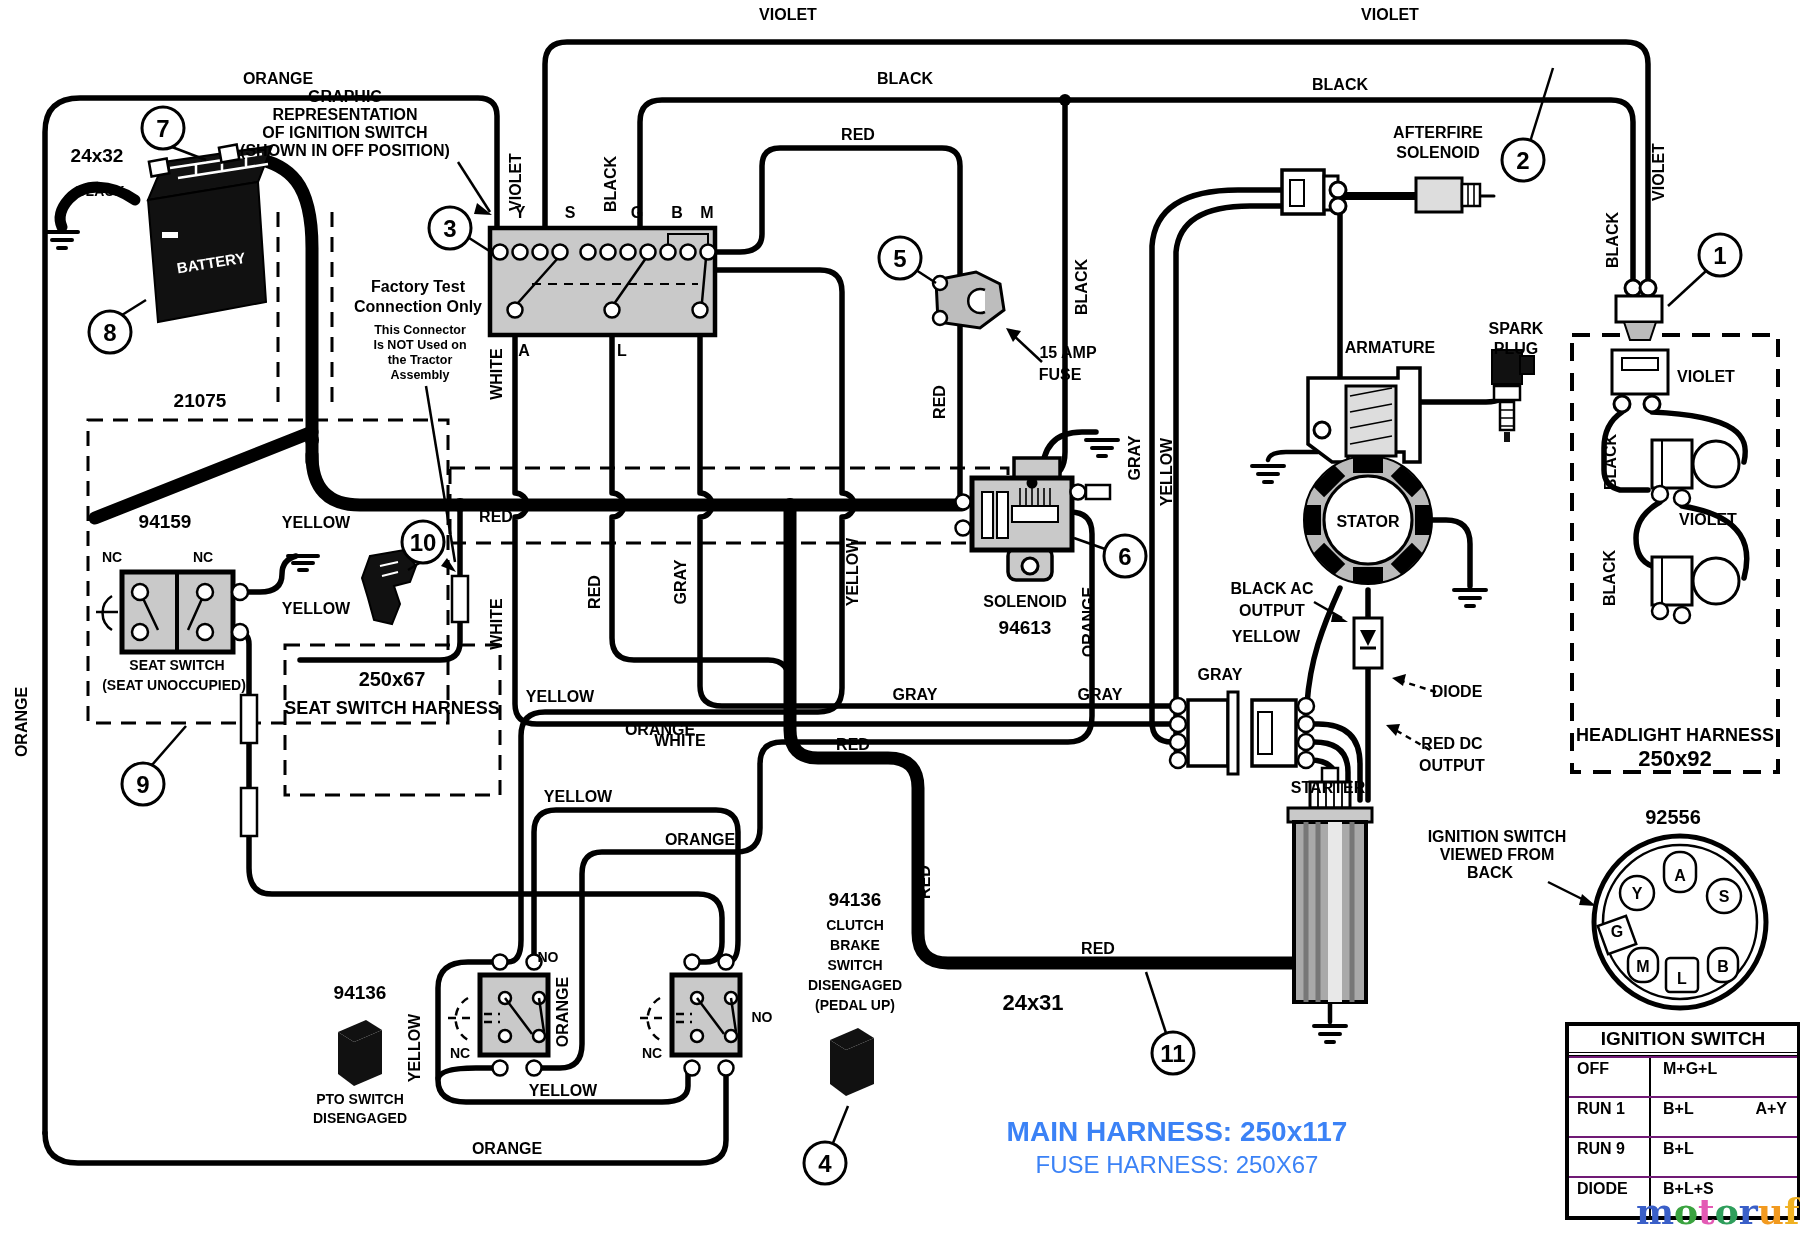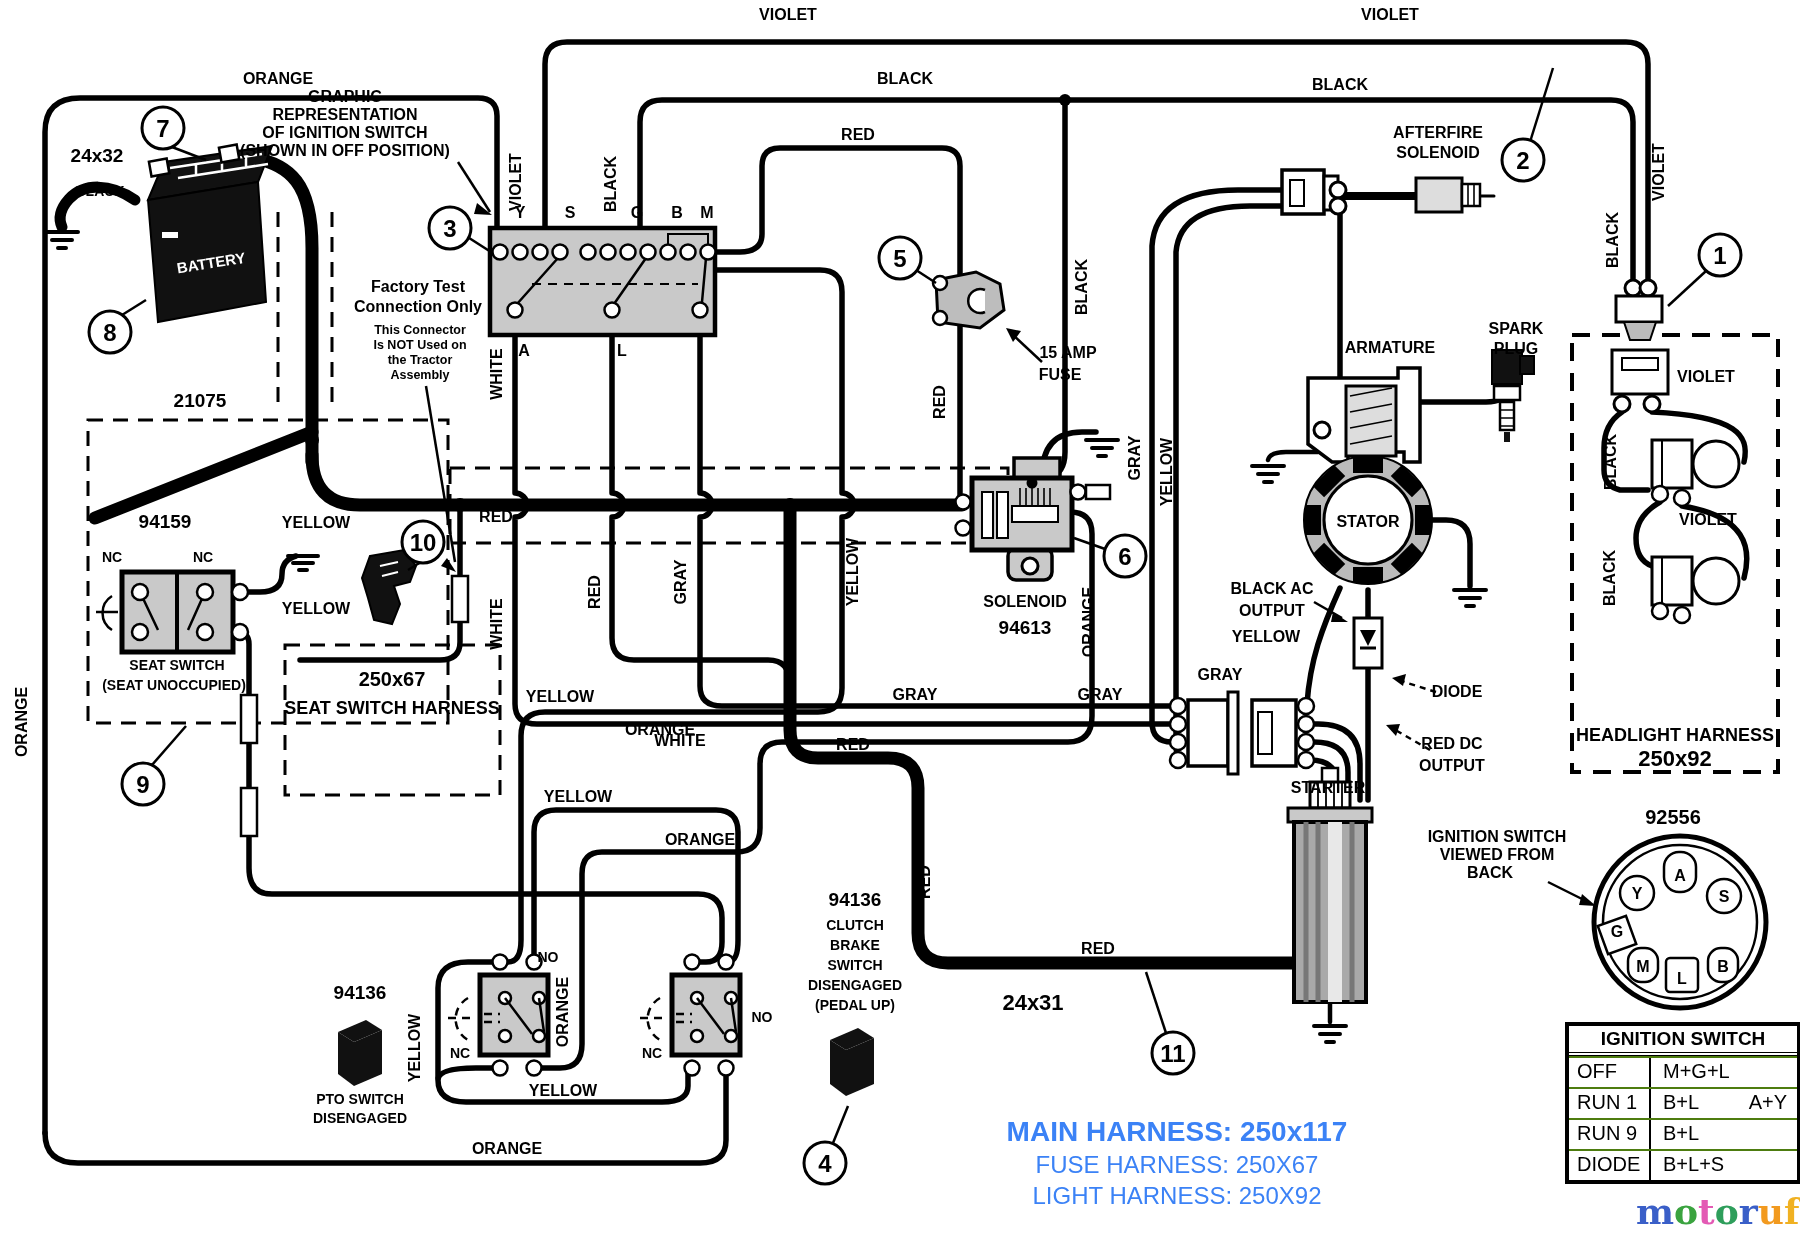--- a/index.html
+++ b/index.html
@@ -13,24 +13,24 @@
   .n19{font-size:19px;}
   .n20{font-size:20px;}
   .n22{font-size:22px;}
   .b18{font-size:18px;}
   .white{fill:#fff;font-size:15px;}
   .co{font-size:24px;}
   .wire{fill:none;stroke:#000;stroke-linecap:round;stroke-linejoin:round;}
   
   .ign-table{position:absolute;left:1565px;top:1022px;width:228px;border:4px solid #000;background:#fff;}
   .ign-head{border-bottom:4px double #000;text-align:center;font-weight:bold;font-size:19px;padding:2px 0;}
-  .ign-row{display:flex;border-top:2px solid #4d7c0f;font-weight:normal;font-size:20px;}
+  .ign-row{display:flex;border-top:2px solid #701a75;font-weight:bold;font-size:16px;}
   .ign-row:first-of-type{border-top:none;}
   .ign-row .c1{width:72px;border-right:2px solid #000;padding:2px 0 2px 8px;}
-  .ign-row .c2{flex:1;display:flex;justify-content:space-between;padding:2px 10px 4px 12px;}
+  .ign-row .c2{flex:1;display:flex;justify-content:space-between;padding:2px 10px 18px 12px;}
   
   .harness-title{position:absolute;left:927px;top:1116px;width:500px;text-align:center;color:#3b82f6;}
   .ht1{font-weight:bold;font-size:28px;}
   .ht2{font-size:24px;margin-top:3px;}
   
   .logo{position:absolute;left:1636px;top:1190px;font-family:"DejaVu Serif",serif;font-weight:bold;font-size:36px;}
   .logo .logo-de{font-size:17px;color:#8f8f8f;font-family:"Liberation Sans",sans-serif;}
 </style>
 </head>
 <body>
@@ -574,19 +574,18 @@
       <span class="c2">
           <span>B+L+S</span>
           <span></span>
         </span>
     </div>
   </div>
 
   <div class="harness-title">
     <div class="ht1">MAIN HARNESS: 250x117</div>
     <div class="ht2">FUSE HARNESS: 250X67</div>
-    <div class="ht2">LIGHT HARNESS: 250X92</div>
   </div>
 
   <div class="logo">
     <span id="logo-letters"><span style="color: rgb(58, 95, 200);">m</span><span style="color: rgb(58, 163, 63);">o</span><span style="color: rgb(227, 90, 180);">t</span><span style="color: rgb(46, 158, 91);">o</span><span style="color: rgb(58, 95, 200);">r</span><span style="color: rgb(242, 154, 31);">u</span><span style="color: rgb(240, 177, 34);">f</span></span><span class="logo-de">.de</span>
   </div>
 </div>
 
 </body></html>

